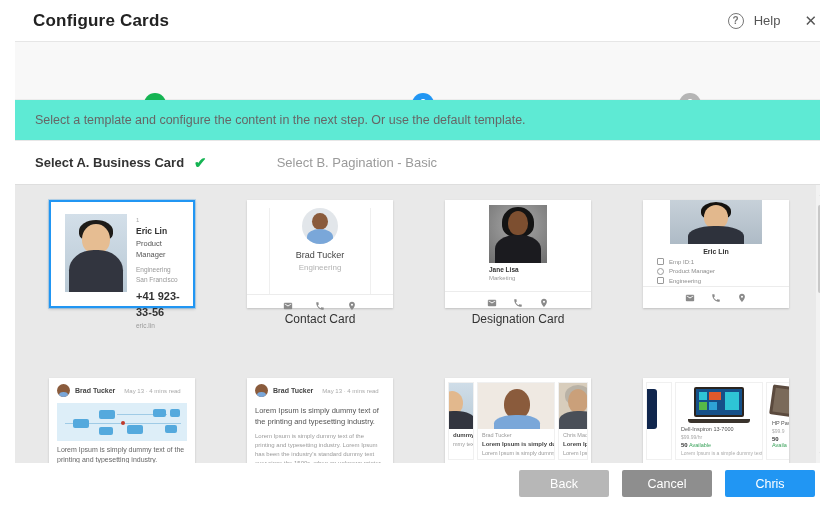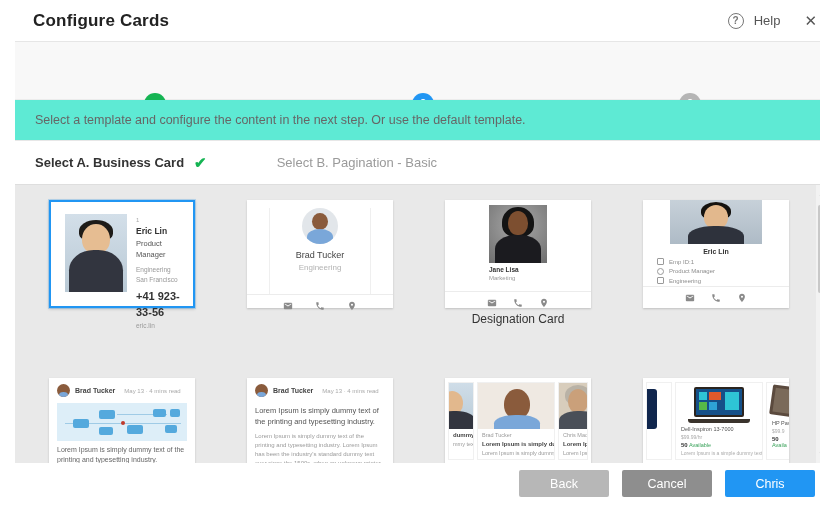--- a/index.html
+++ b/index.html
@@ -242,20 +242,21 @@
             </svg>
           <svg viewBox="0 0 24 24">
               <path d="M6.6 10.8c1.4 2.8 3.8 5.1 6.6 6.6l2.2-2.2c.3-.3.7-.4 1-.2 1.1.4 2.3.6 3.6.6.6 0 1 .4 1 1V20c0 .6-.4 1-1 1C10.6 21 3 13.4 3 4c0-.6.4-1 1-1h3.5c.6 0 1 .4 1 1 0 1.2.2 2.4.6 3.6.1.3 0 .7-.2 1L6.6 10.8z"></path>
             </svg>
           <svg viewBox="0 0 24 24">
               <path d="M12 2C8.1 2 5 5.1 5 9c0 5.2 7 13 7 13s7-7.8 7-13c0-3.9-3.1-7-7-7zm0 9.5a2.5 2.5 0 1 1 0-5 2.5 2.5 0 0 1 0 5z"></path>
             </svg>
         </div>
       </div>
     </div>
+    <div class="cap x2">Contact Card</div>
 
     <div class="tpl-card row1 x3">
       <div class="cc-inner">
         <div class="dc-photo portrait">
           <span class="hair"></span>
             <span class="head"></span>
             <span class="torso"></span>
         </div>
         <div class="dc-meta">
           <div class="dc-name">Jane Lisa</div>

